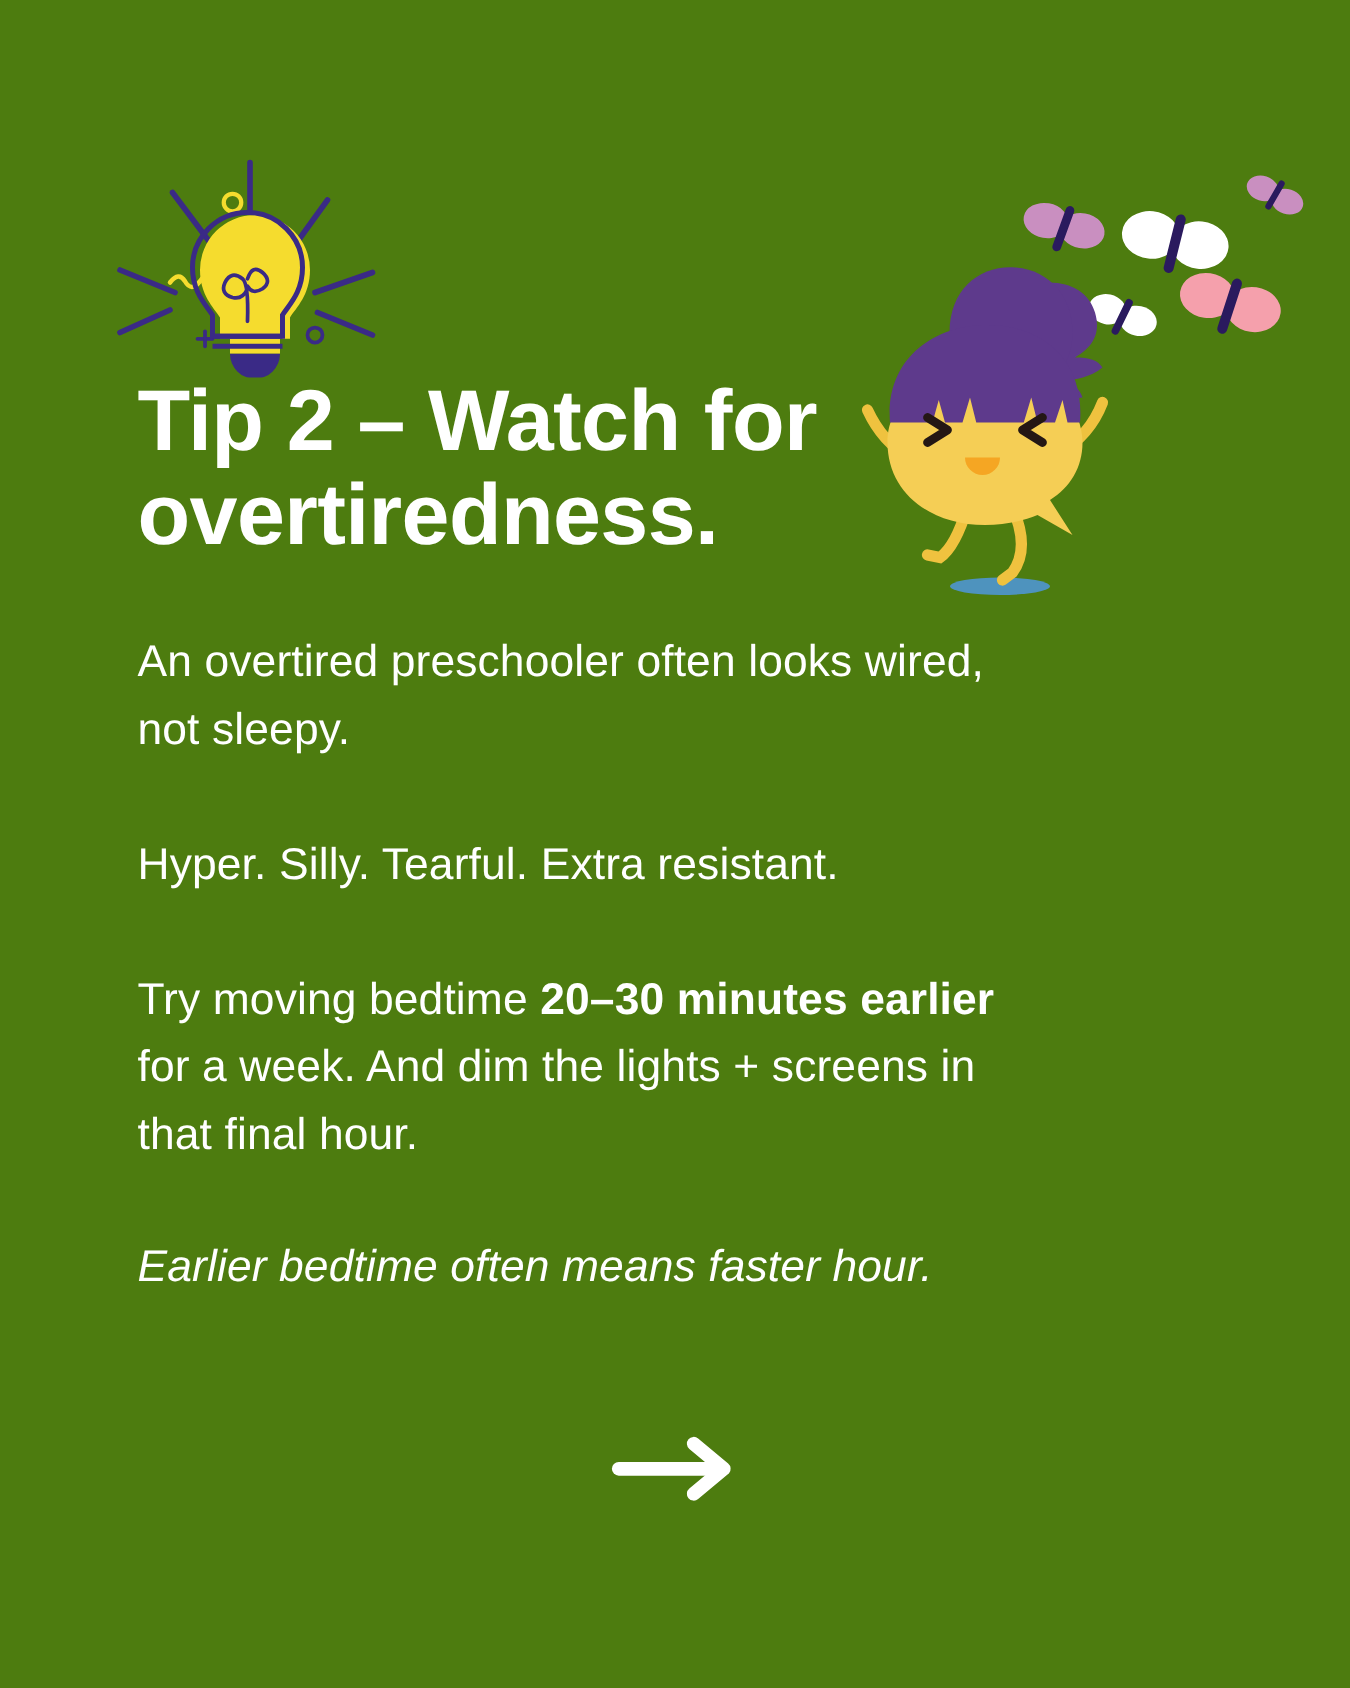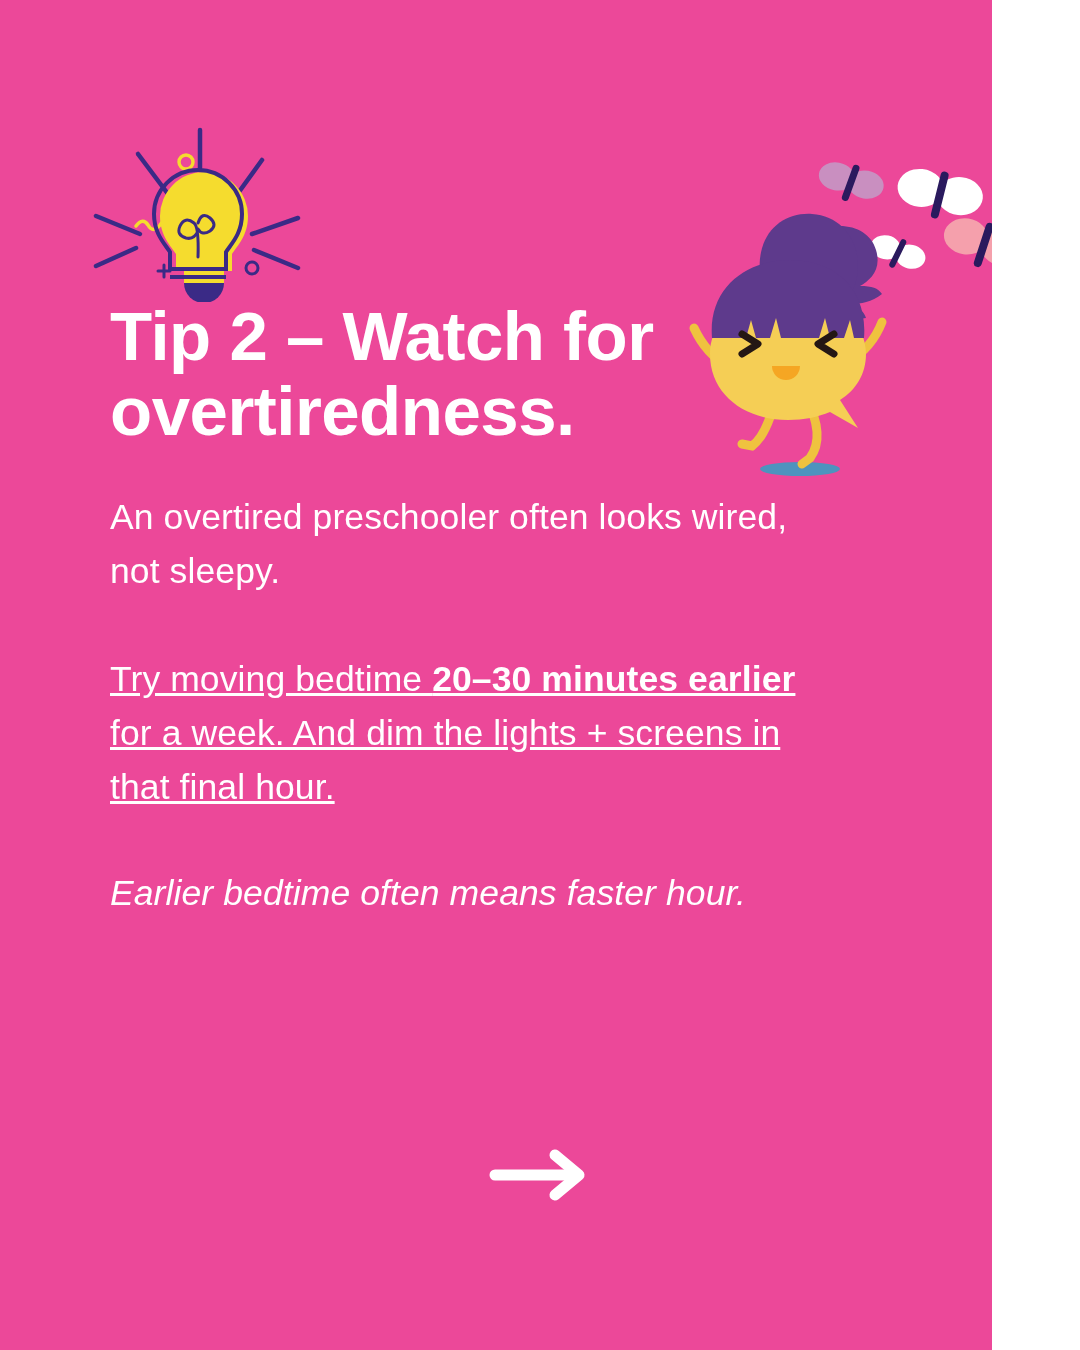--- a/index.html
+++ b/index.html
@@ -7,23 +7,23 @@
     padding: 0;
   }
   body {
     width: 1080px;
     height: 1350px;
     overflow: hidden;
     font-family: "Liberation Sans", sans-serif;
   }
   #card {
     position: relative;
-    width: 992px;
+    width: 1080px;
     height: 1350px;
-    background: #ec4899;
+    background: #4d7c0f;
     overflow: hidden;
   }
 
   
   #bulb-art {
     position: absolute;
     left: 92px;
     top: 122px;
     width: 210px;
     height: 180px;
@@ -59,23 +59,23 @@
 
   .body-block {
     color: #FFFFFF;
     font-size: 35.5px;
     line-height: 1.52;
     font-weight: 400;
     margin: 0;
     width: 700px;
     letter-spacing: 0.1px;
   }
-  #para-1 { margin-top: 42px; }
+  #para-1 { margin-top: 54px; }
   #para-2 { margin-top: 54px; }
-  #para-3 { margin-top: 54px; text-decoration: underline; }
+  #para-3 { margin-top: 54px; }
   #para-4 {
     margin-top: 52px;
     font-style: italic;
   }
   .bold-run { font-weight: 700; }
 
   
   #next-arrow {
     position: absolute;
     left: 487px;
@@ -195,20 +195,21 @@
       <path d="M100 240 l28 0 a14 14 0 0 1 -28 0 z" fill="#F5A623"></path>
     </svg>
   </div>
 
   <div id="text-column">
 
     <h1 id="headline">Tip 2 – Watch for overtiredness.</h1>
 
     <p id="para-1" class="body-block">An overtired preschooler often looks wired, not sleepy.</p>
 
+    <p id="para-2" class="body-block">Hyper. Silly. Tearful. Extra resistant.</p>
 
     <p id="para-3" class="body-block"><span>Try moving bedtime </span><span class="bold-run">20–30 minutes earlier</span><span> for a week. And dim the lights + screens in that final hour.</span></p>
 
     <p id="para-4" class="body-block">Earlier bedtime often means faster hour.</p>
   </div>
 
   <div id="next-arrow">
     <svg viewBox="0 0 104 64" width="104" height="64" xmlns="http://www.w3.org/2000/svg">
       <g stroke="#FFFFFF" stroke-width="11" fill="none" stroke-linecap="round" stroke-linejoin="round">
         <line x1="8" y1="32" x2="90" y2="32"></line>

